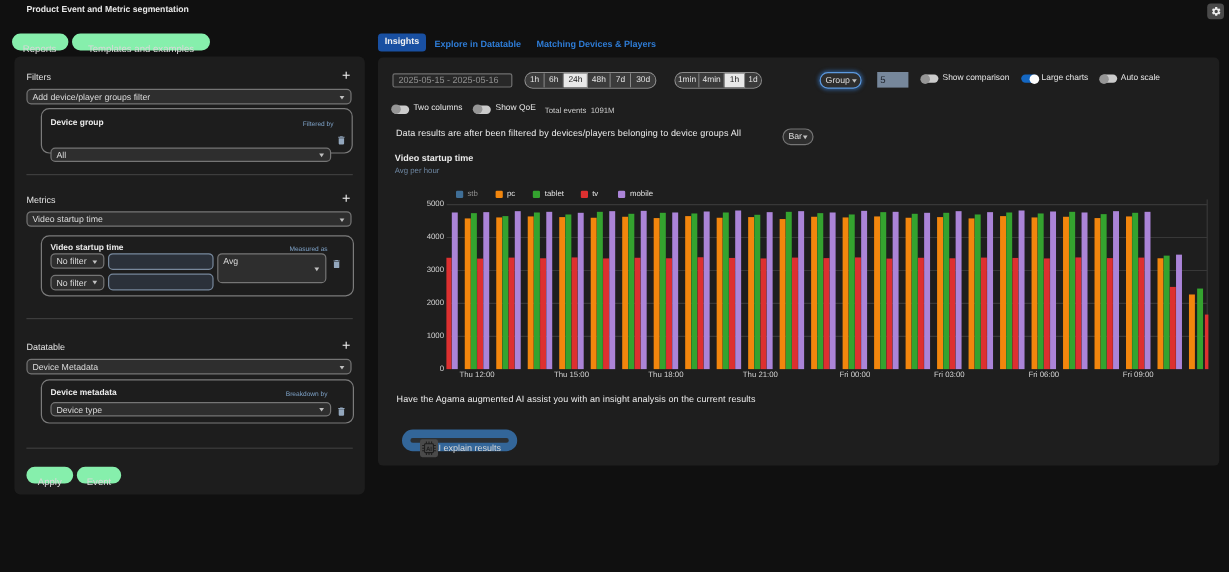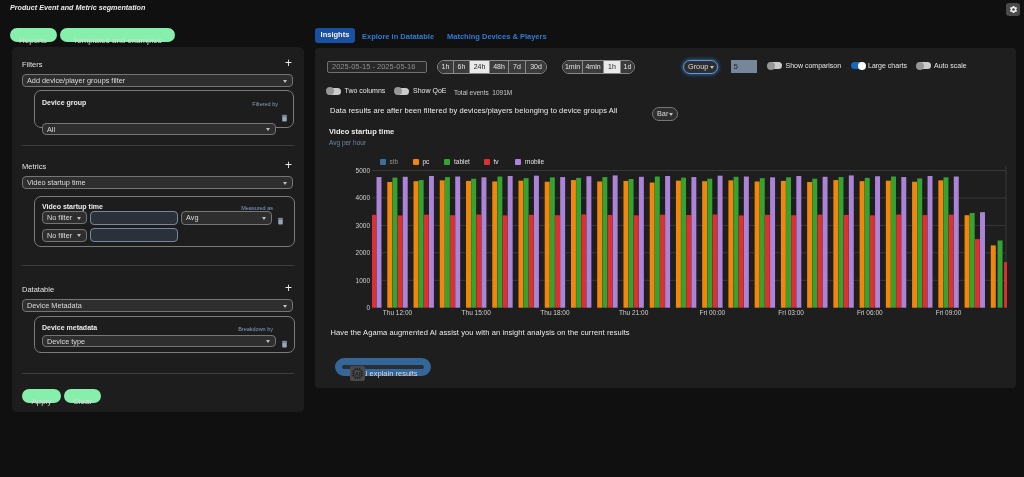--- a/index.html
+++ b/index.html
@@ -19,21 +19,21 @@
  border-right:1px solid #8a8a8a;}
 .seg div:last-child{border-right:none;}
 .seg div.on{background:#e9e9e9;color:#202020;}
 .tgl{width:14px;height:7px;border-radius:4px;background:#cbcbcb;position:absolute;}
 .tgl i{position:absolute;width:8px;height:8px;border-radius:50%;background:#969696;top:-0.5px;left:-1px;}
 .tgl.on{background:#1467c2;}
 .tgl.on i{background:#fdfdfd;left:auto;right:-1px;}
 .tlbl{font-size:7px;color:#e6e6e6;line-height:8px;}
 </style></head><body>
 
-<div class="a" style="left:10px;top:2.5px;font-size:7.2px;font-weight:bold;color:#e9e9e9;font-style:italic;">Product Event and Metric segmentation</div>
+<div class="a" style="left:22px;top:2.5px;font-size:7.2px;font-weight:bold;color:#e9e9e9;">Product Event and Metric segmentation</div>
 <div class="a" style="left:1006px;top:3px;width:14px;height:13px;background:#4a4a4a;border-radius:3px;text-align:center;line-height:9px;"><svg width="9" height="9" viewBox="0 0 24 24" style="margin-top:2px;">
       <path fill="#ededed" d="M19.14 12.94c.04-.3.06-.61.06-.94 0-.32-.02-.64-.07-.94l2.03-1.58c.18-.14.23-.41.12-.61l-1.92-3.32c-.12-.22-.37-.29-.59-.22l-2.39.96c-.5-.38-1.03-.7-1.62-.94l-.36-2.54c-.04-.24-.24-.41-.48-.41h-3.84c-.24 0-.43.17-.47.41l-.36 2.54c-.59.24-1.13.57-1.62.94l-2.39-.96c-.22-.08-.47 0-.59.22L2.74 8.87c-.12.21-.08.47.12.61l2.03 1.58c-.05.3-.09.63-.09.94s.02.64.07.94l-2.03 1.58c-.18.14-.23.41-.12.61l1.92 3.32c.12.22.37.29.59.22l2.39-.96c.5.38 1.03.7 1.62.94l.36 2.54c.05.24.24.41.48.41h3.84c.24 0 .44-.17.47-.41l.36-2.54c.59-.24 1.13-.56 1.62-.94l2.39.96c.22.08.47 0 .59-.22l1.92-3.32c.12-.22.07-.47-.12-.61l-2.01-1.58zM12 15.6c-1.98 0-3.6-1.62-3.6-3.6s1.62-3.6 3.6-3.6 3.6 1.62 3.6 3.6-1.62 3.6-3.6 3.6z"></path>
     </svg></div>
 <div class="a pill" style="left:9.5px;top:27.5px;width:47px;height:13px;">Reports</div>
 <div class="a pill" style="left:60px;top:27.5px;width:115px;height:13px;">Templates and examples</div>
 <div class="a" style="left:12px;top:47px;width:292px;height:365px;background:#1d1d1d;border-radius:5px;"></div>
 <div class="a" style="left:22px;top:60px;font-size:7.5px;color:#e3e3e3;">Filters</div>
 <div class="a" style="left:285px;top:56px;font-size:12px;font-weight:300;color:#efefef;">+</div>
 <div class="a sel" style="left:22px;top:74px;width:271px;height:13px;">Add device/player groups filter<span class="caret"></span></div>
 <div class="a card" style="left:34px;top:90px;width:260px;height:38px;"></div>
@@ -45,40 +45,40 @@
     </svg></div>
 <div class="a" style="left:22px;top:144.5px;width:272px;height:1px;background:#3d3d3d;"></div>
 <div class="a" style="left:22px;top:162px;font-size:7.5px;color:#e3e3e3;">Metrics</div>
 <div class="a" style="left:285px;top:158px;font-size:12px;font-weight:300;color:#efefef;">+</div>
 <div class="a sel" style="left:22px;top:176px;width:271px;height:13px;">Video startup time<span class="caret"></span></div>
 <div class="a card" style="left:34px;top:196px;width:261px;height:51px;"></div>
 <div class="a cardlbl" style="left:42px;top:202.5px;">Video startup time</div>
 <div class="a bluelbl" style="left:195px;top:204.5px;width:78px;text-align:right;">Measured as</div>
 <div class="a sel" style="left:42px;top:211px;width:45px;height:13px;">No filter<span class="caret"></span></div>
 <div class="a" style="left:89.5px;top:210.5px;width:88px;height:14px;background:#2b313a;border:1px solid #77889c;border-radius:4px;"></div>
-<div class="a sel" style="left:181px;top:211px;width:91px;height:14px;">Avg<span class="caret"></span></div>
+<div class="a sel" style="left:181px;top:211px;width:91px;height:25px;">Avg<span class="caret"></span></div>
 <div class="a" style="left:276px;top:212px;"><svg width="9" height="10" viewBox="0 0 24 24">
       <path fill="#93a7bd" d="M6 19c0 1.1.9 2 2 2h8c1.1 0 2-.9 2-2V7H6v12zM19 4h-3.5l-1-1h-5l-1 1H5v2h14V4z"></path>
     </svg></div>
 <div class="a sel" style="left:42px;top:228.5px;width:45px;height:13px;">No filter<span class="caret"></span></div>
 <div class="a" style="left:89.5px;top:228px;width:88px;height:14px;background:#2b313a;border:1px solid #77889c;border-radius:4px;"></div>
 <div class="a" style="left:22px;top:265px;width:272px;height:1px;background:#3d3d3d;"></div>
 <div class="a" style="left:22px;top:285px;font-size:7.5px;color:#e3e3e3;">Datatable</div>
 <div class="a" style="left:285px;top:281px;font-size:12px;font-weight:300;color:#efefef;">+</div>
 <div class="a sel" style="left:22px;top:299px;width:271px;height:13px;">Device Metadata<span class="caret"></span></div>
 <div class="a card" style="left:34px;top:315.5px;width:261px;height:37px;"></div>
 <div class="a cardlbl" style="left:42px;top:324px;">Device metadata</div>
 <div class="a bluelbl" style="left:195px;top:325.5px;width:78px;text-align:right;">Breakdown by</div>
 <div class="a sel" style="left:42px;top:334.5px;width:234px;height:12px;">Device type<span class="caret"></span></div>
 <div class="a" style="left:280px;top:335px;"><svg width="9" height="10" viewBox="0 0 24 24">
       <path fill="#93a7bd" d="M6 19c0 1.1.9 2 2 2h8c1.1 0 2-.9 2-2V7H6v12zM19 4h-3.5l-1-1h-5l-1 1H5v2h14V4z"></path>
     </svg></div>
 <div class="a" style="left:22px;top:372.5px;width:272px;height:1px;background:#3d3d3d;"></div>
 <div class="a pill" style="left:22px;top:388.5px;width:39px;height:13px;">Apply</div>
-<div class="a pill" style="left:64px;top:388.5px;width:37px;height:13px;">Clear</div>
+<div class="a pill" style="left:64px;top:388.5px;width:37px;height:13px;">Event</div>
 <div class="a" style="left:315px;top:28px;width:40px;height:14.5px;background:#1950a2;border-radius:3px;color:#f2f2f2;font-size:7.5px;font-weight:bold;line-height:14.5px;text-align:center;">Insights</div>
 <div class="a" style="left:362px;top:31.5px;font-size:7.5px;font-weight:bold;color:#2e7cd6;">Explore in Datatable</div>
 <div class="a" style="left:447px;top:31.5px;font-size:7.5px;font-weight:bold;color:#2e7cd6;">Matching Devices &amp; Players</div>
 <div class="a" style="left:315px;top:48px;width:701px;height:340px;background:#1e1e1e;border-radius:4px;"></div>
 <div class="a" style="left:327px;top:60.5px;width:100px;height:12px;background:#282828;border:1px solid #6f6f6f;border-radius:2px;color:#8f8f8f;font-size:7.5px;line-height:10px;padding:0 4px;">2025-05-15 - 2025-05-16</div>
 <div class="a seg" style="left:437px;top:59.5px;">
     <div style="width:16px">1h</div>
     <div style="width:16px">6h</div>
     <div class="on" style="width:20px">24h</div>
     <div style="width:19px">48h</div>

